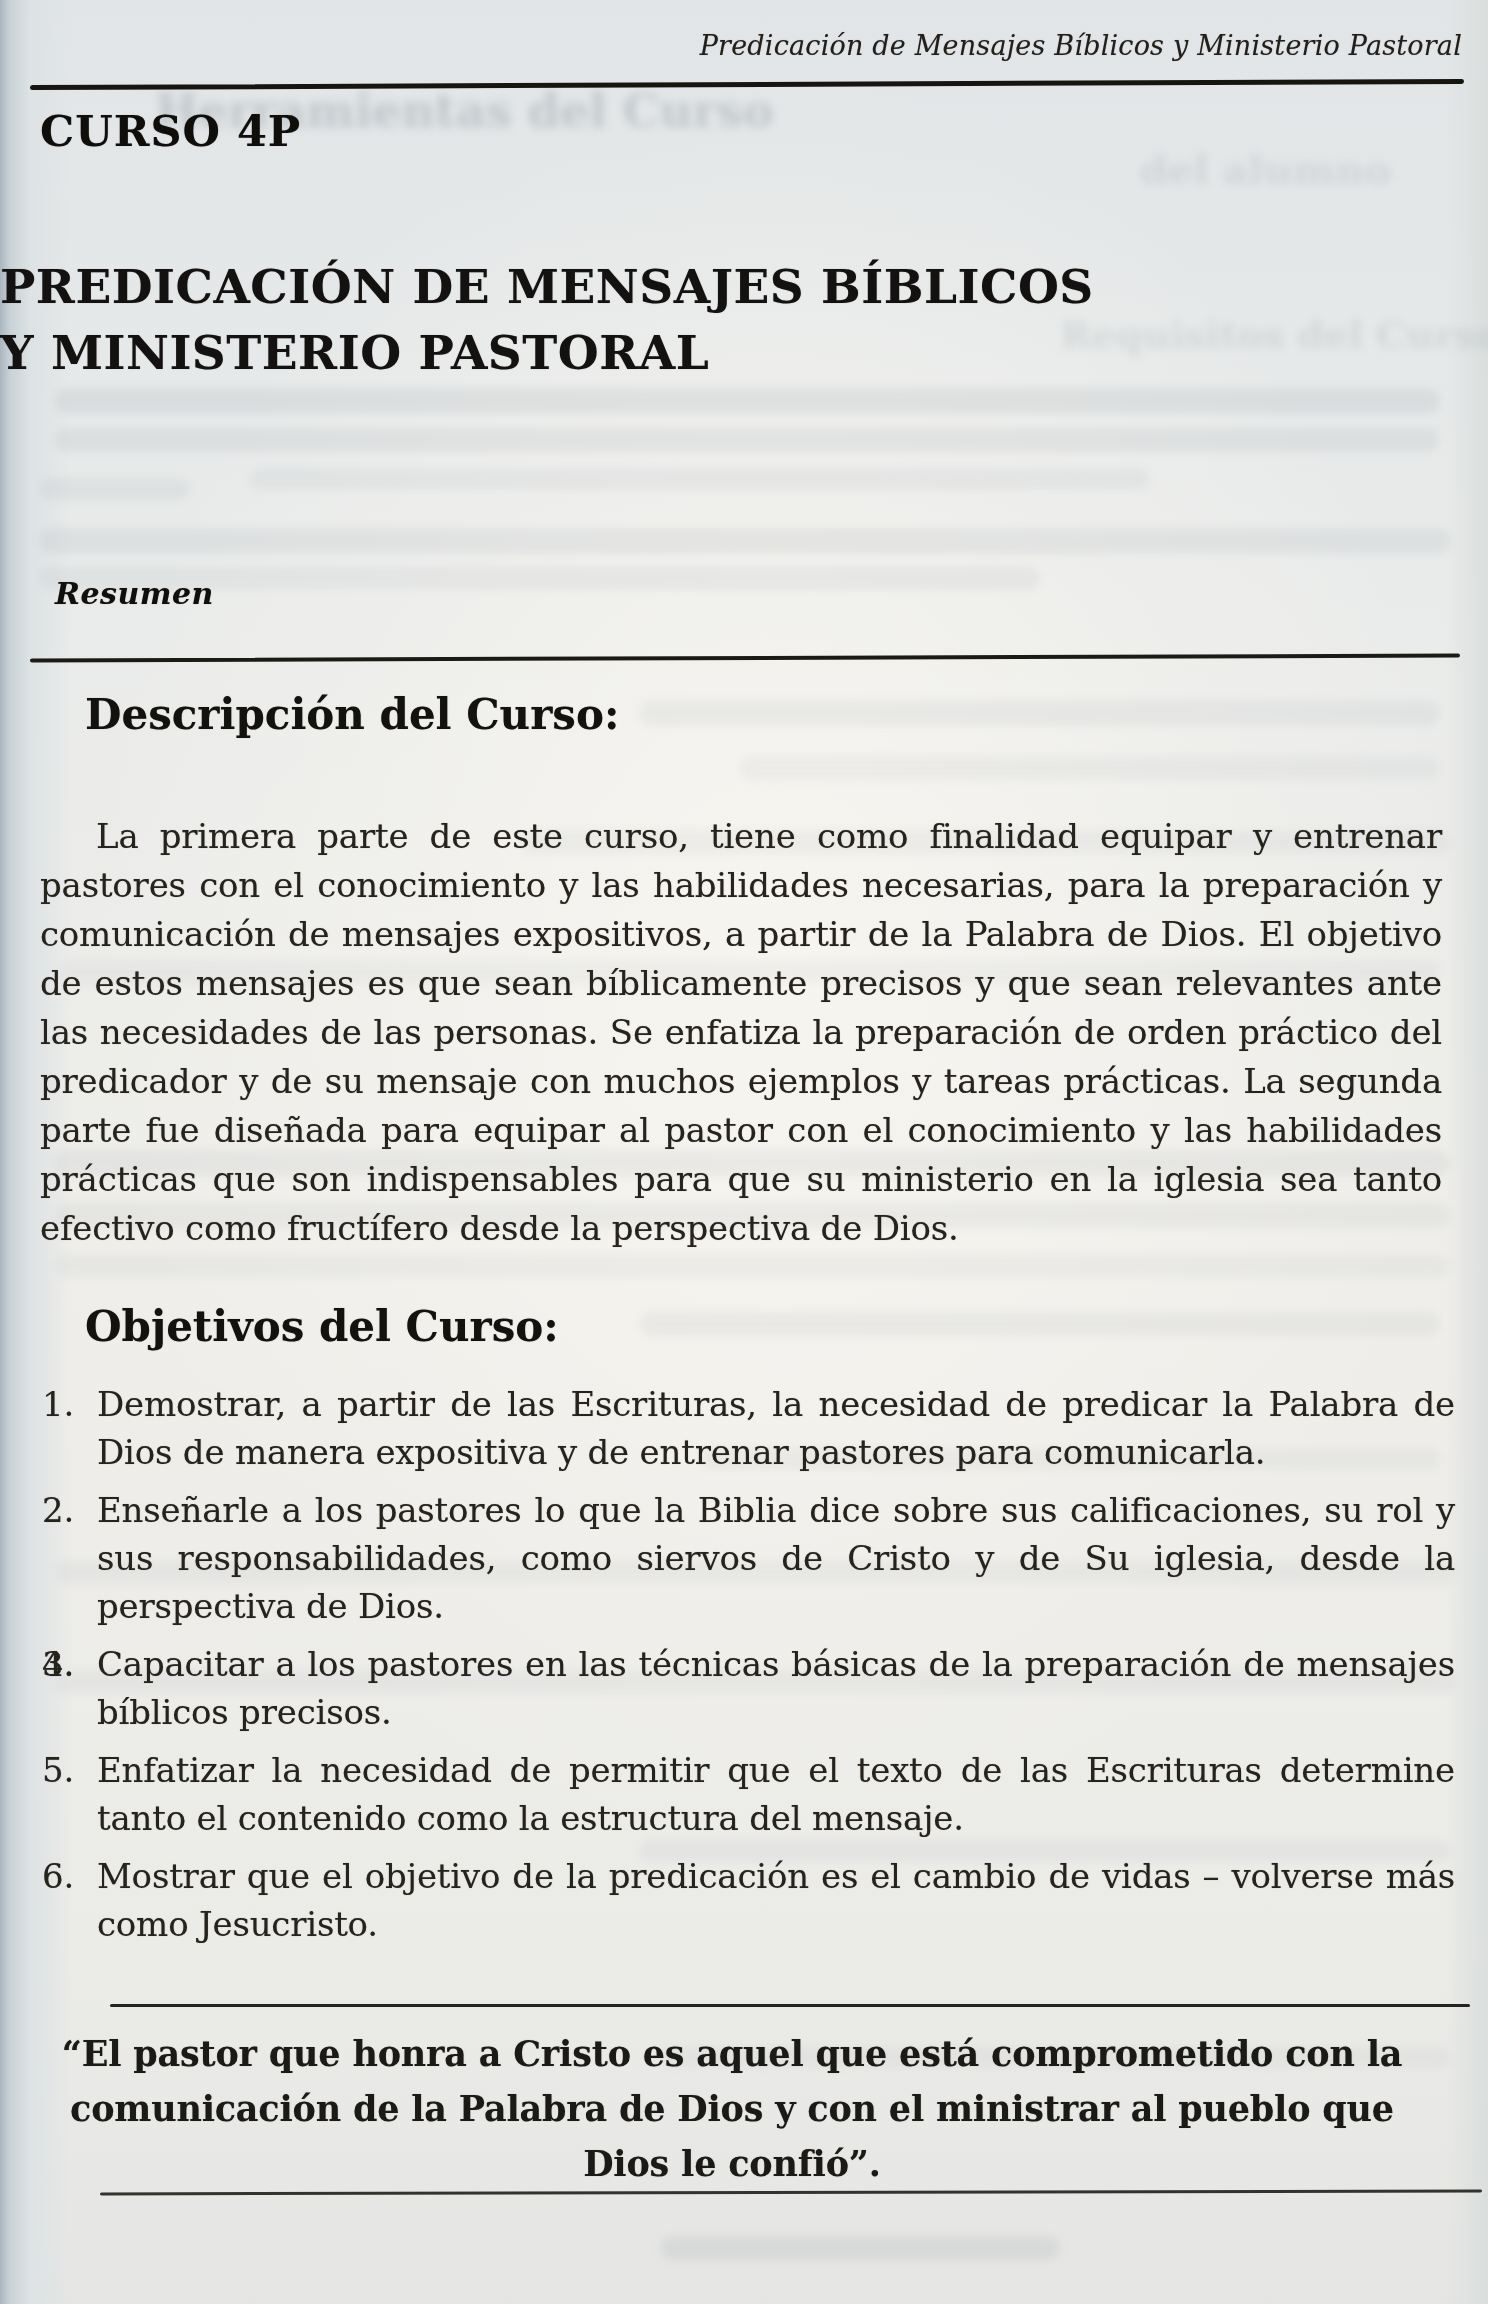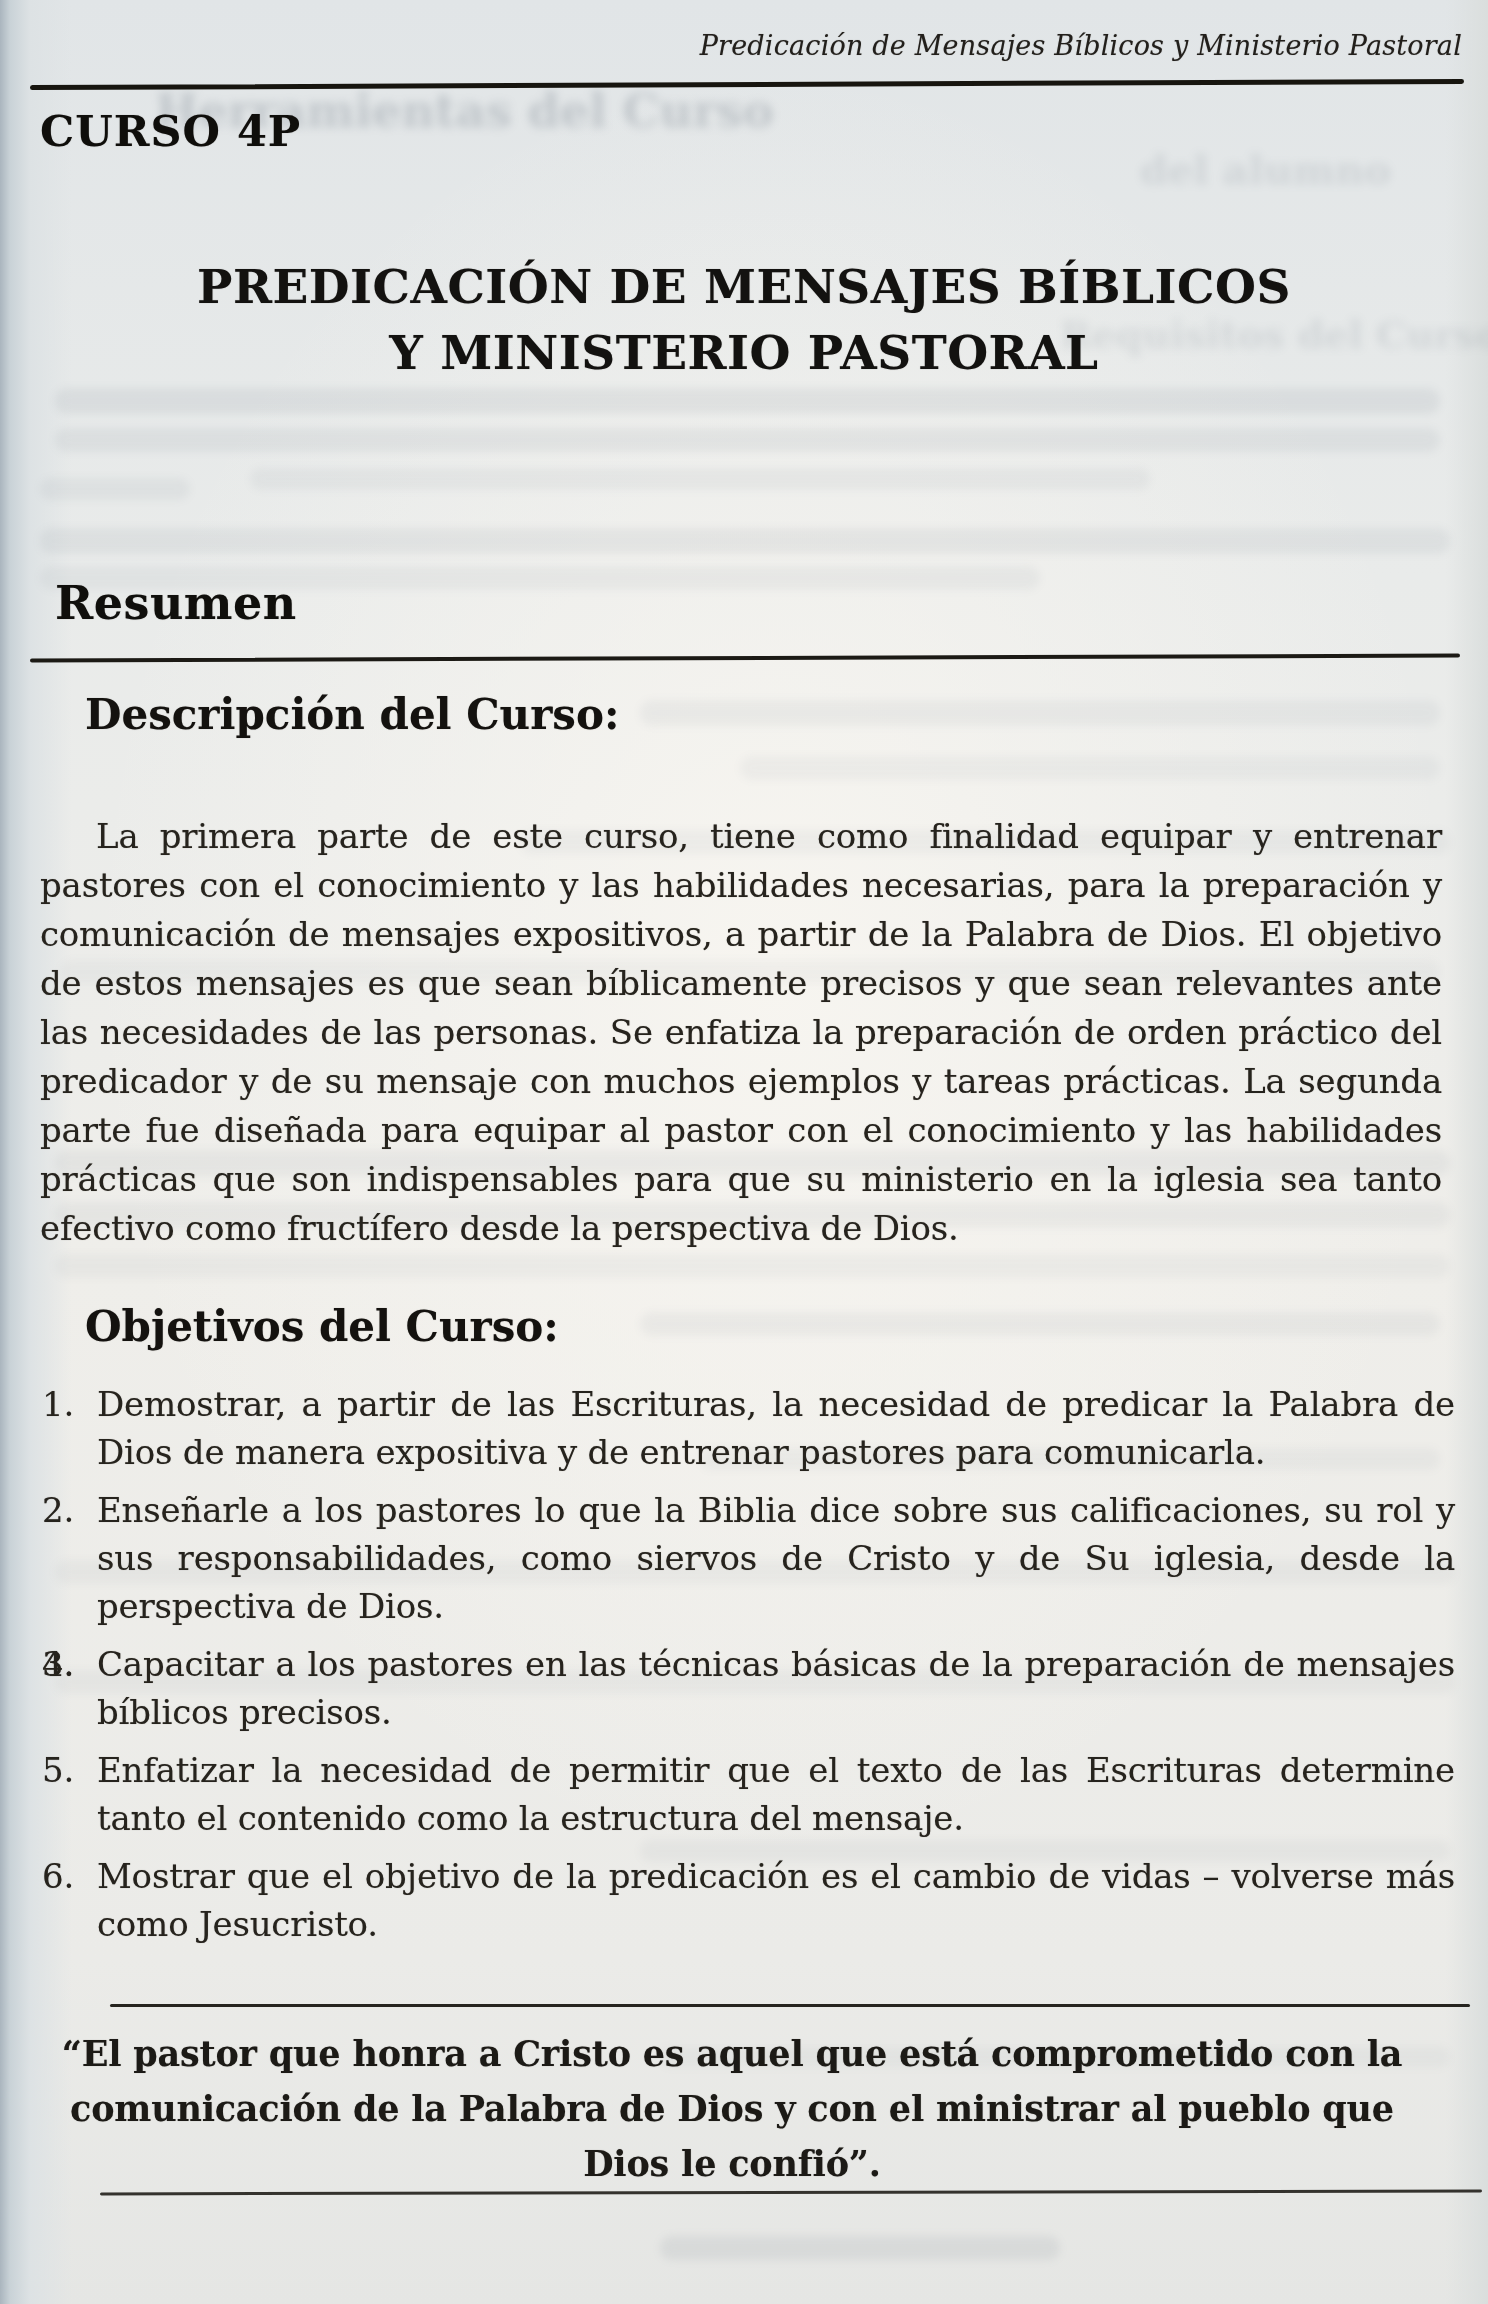--- a/index.html
+++ b/index.html
@@ -28,26 +28,26 @@
   .rule-resumen{ top:656px; left:30px; width:1430px; height:4px; transform:rotate(-.2deg); background:#1c1a15;}
   .rule-mid{ top:2004px; left:110px; width:1360px; height:3px; background:#26241f;}
   .rule-bottom{ top:2191px; left:100px; width:1382px; height:3px; background:#34322d; transform:rotate(-.12deg);}
 
   .course-label{
     position:absolute; top:106px; left:40px;
     font-size:43px; font-weight:700; letter-spacing:1px; color:#0f0e0b;
   }
   .doc-title{
     position:absolute; top:254px; left:0; width:100%;
-    text-align:center; font-weight:700; font-size:47px; line-height:66px;
+    text-align:left; font-weight:700; font-size:47px; line-height:66px;
     letter-spacing:.5px; color:#131210;
   }
   .resumen-heading{
     position:absolute; top:576px; left:55px;
-    font-size:46px; font-weight:700; color:#100f0c; letter-spacing:.5px;
+    font-size:30px; font-weight:700; color:#100f0c; letter-spacing:.5px;font-style:italic;
   }
   .sub-heading{
     position:absolute; left:85px;
     font-weight:700; font-size:42px; color:#14120f;
   }
   .desc-heading{ top:690px; }
   .obj-heading{ top:1290px;margin-top:12px; }
 
   .body-par{
     position:absolute; top:768px; left:40px; width:1402px;

